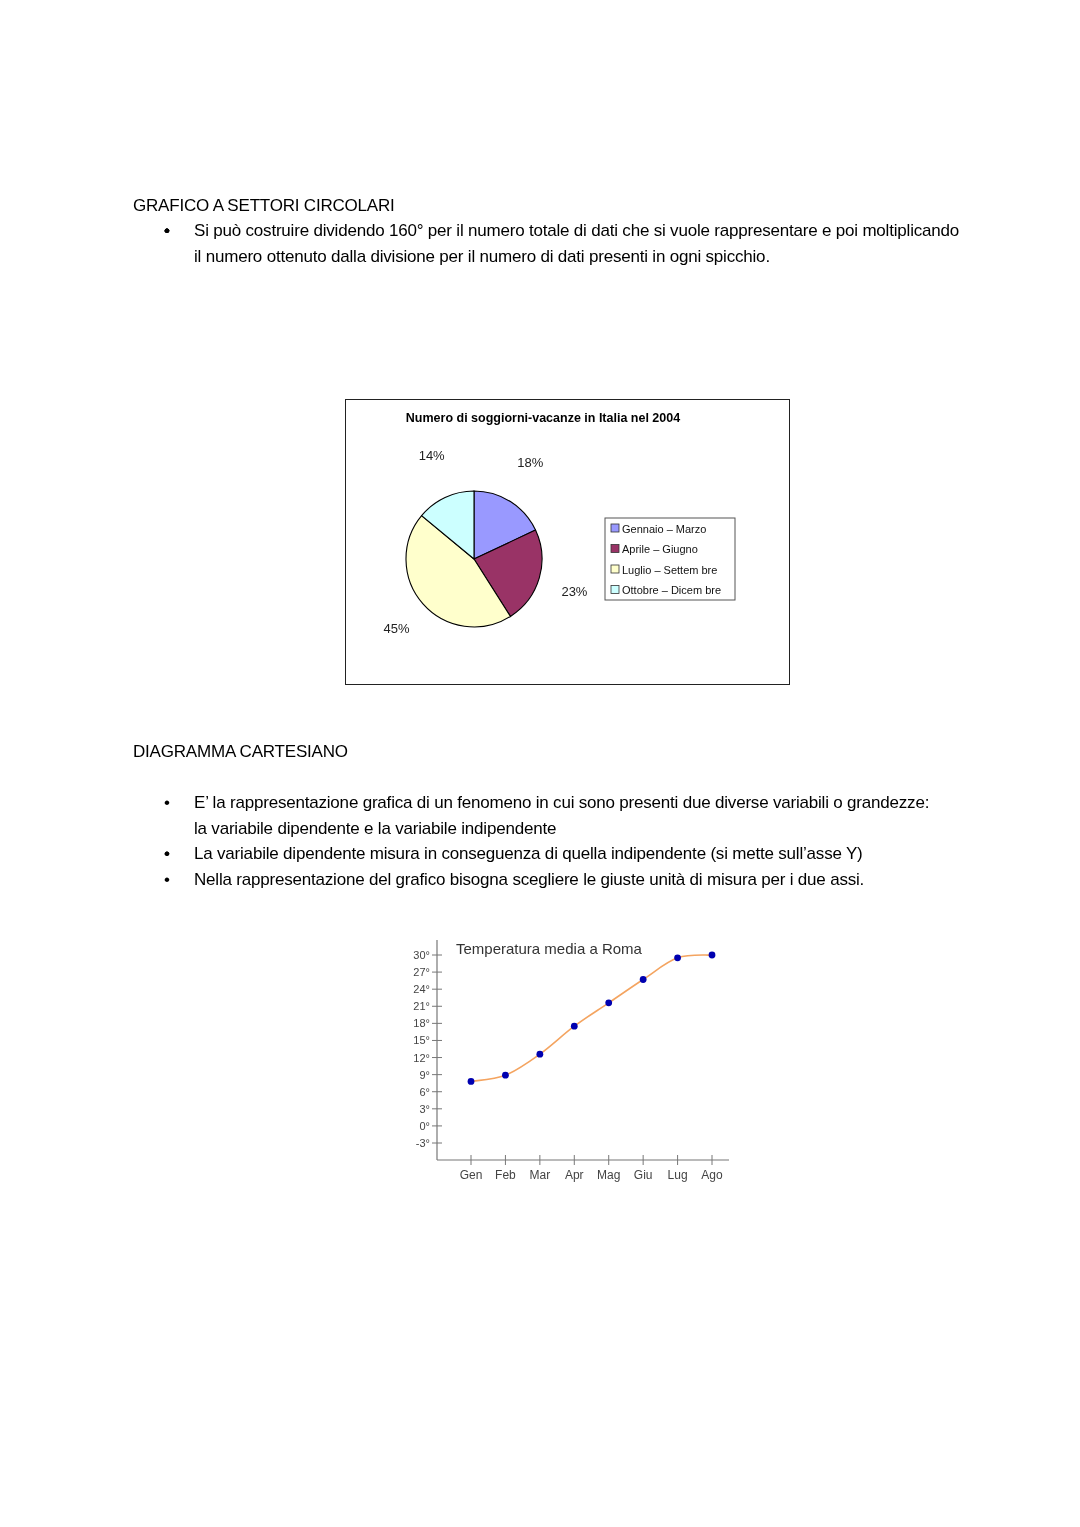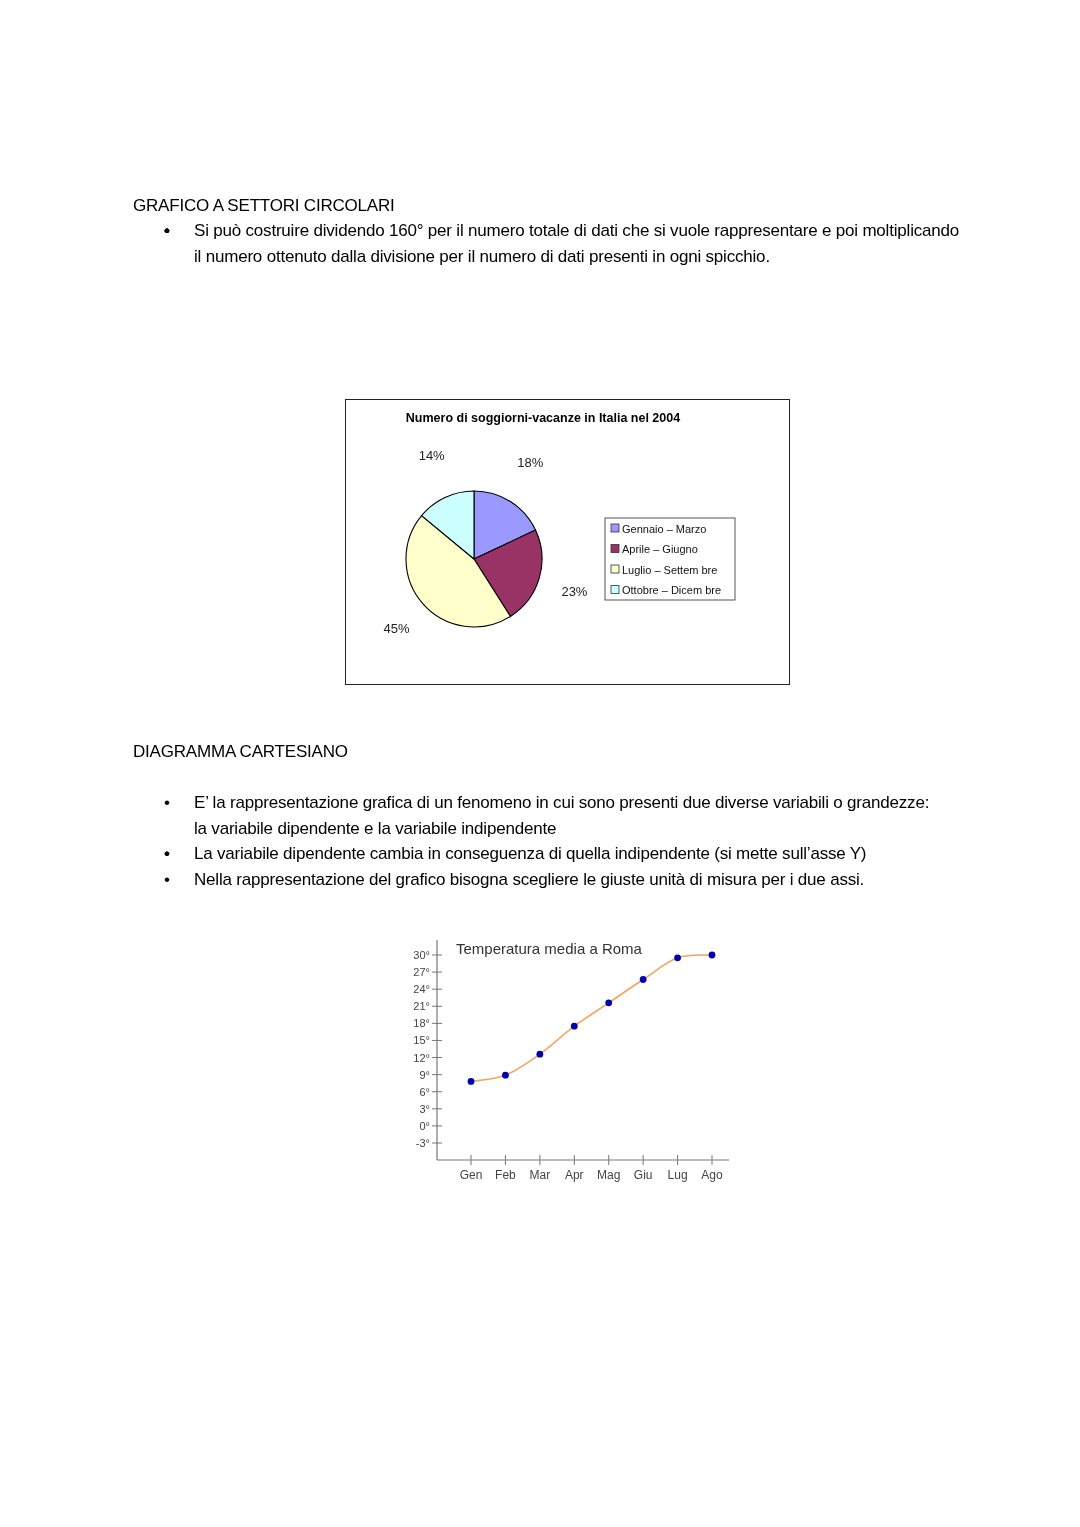--- a/index.html
+++ b/index.html
@@ -60,21 +60,21 @@
   </svg>
 </div>
 
 <div class="doc-text section-title" style="top:739px;">DIAGRAMMA CARTESIANO</div>
 <ul class="doc-text bullets" style="top:790px;">
   <li>
       <span class="dot">•</span>
       <span style="display:block;width:740px;">E’ la rappresentazione grafica di un fenomeno in cui sono presenti due diverse variabili o grandezze: la variabile dipendente e la variabile indipendente</span>
     </li>
   <li><span class="dot">•</span></li>
-  <li><span class="dot">•</span><span>La variabile dipendente cambia in conseguenza di quella indipendente (si mette sull’asse Y)</span></li>
+  <li><span class="dot">•</span><span>La variabile dipendente misura in conseguenza di quella indipendente (si mette sull’asse Y)</span></li>
   <li><span class="dot">•</span><span>Nella rappresentazione del grafico bisogna scegliere le giuste unità di misura per i due assi.</span></li>
 </ul>
 
 <svg id="line-chart" width="345" height="255">
   <text x="56" y="19" font-size="15" fill="#333">Temperatura media a Roma</text>
   <line id="y-axis" x1="37" y1="5" x2="37" y2="225" stroke="#777" stroke-width="1.2"></line>
   <line id="x-axis" x1="37" y1="225" x2="329" y2="225" stroke="#777" stroke-width="1.2"></line>
   <g id="y-ticks">
       <line x1="32" y1="208" x2="42" y2="208" stroke="#777" stroke-width="1"></line>
       <text x="30" y="212" text-anchor="end" font-size="11" fill="#444">-3°</text>

